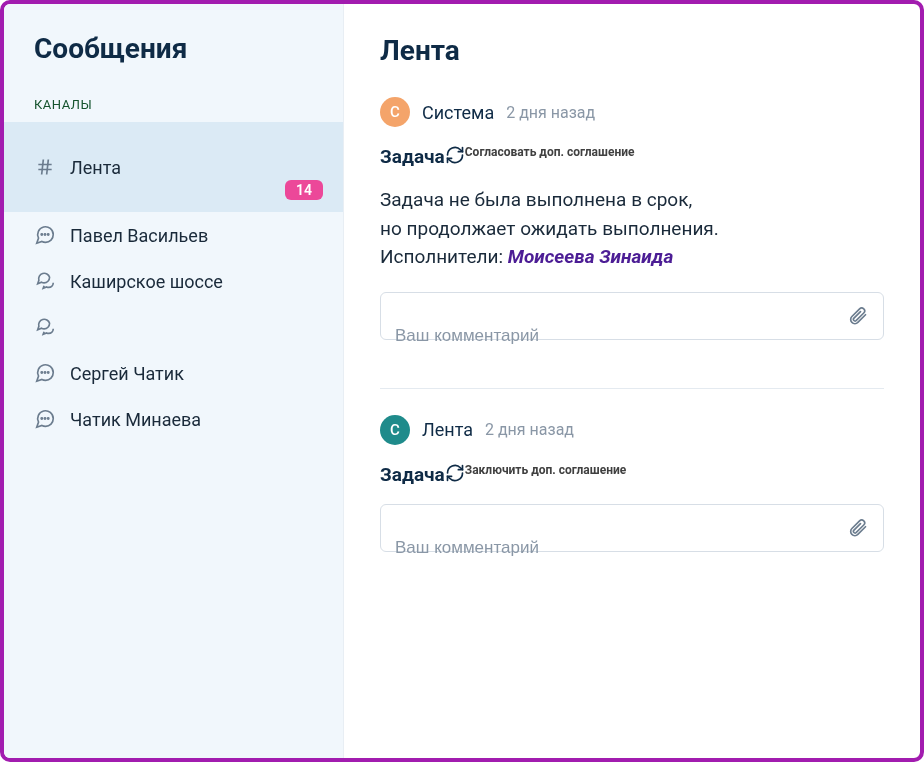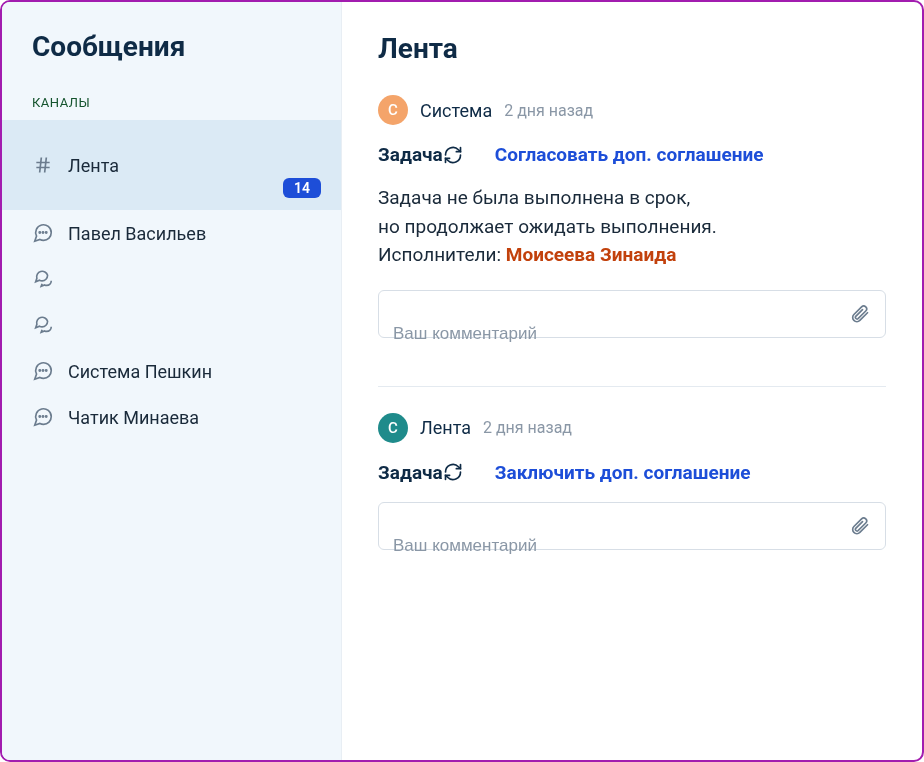--- a/index.html
+++ b/index.html
@@ -7,21 +7,21 @@
     width: 924px;
     height: 762px;
     font-family: -apple-system, BlinkMacSystemFont, "Segoe UI", Roboto, Helvetica, Arial, sans-serif;
     background: #fff;
     color: #1a2a3a;
   }
   .app {
     display: flex;
     width: 100%;
     height: 100%;
-    border: 2px solid #a21caf;
+    border: 4px solid #a21caf;
     border-radius: 10px;
     overflow: hidden;
     background: #fff;
   }
   
   .sidebar {
     width: 340px;
     background: #f1f7fc;
     border-right: 1px solid #e8eef4;
     padding-top: 28px;
@@ -62,21 +62,21 @@
     justify-content: center;
     flex: 0 0 22px;
   }
   .row-label {
     flex: 1 1 auto;
     white-space: nowrap;
     overflow: hidden;
     text-overflow: ellipsis;
   }
   .badge {
-    background: #1d4ed8;
+    background: #ec4899;
     color: #fff;
     font-size: 14px;
     font-weight: 600;
     border-radius: 6px;
     padding: 2px 11px;
     min-width: 30px;
     text-align: center;
     margin-top: 46px;
   }
   
@@ -121,44 +121,43 @@
     font-size: 18px;
     font-weight: 400;
     color: #0f2b46;
   }
   .timestamp {
     font-size: 16px;
     color: #8a97a6;
   }
   .task-line {
     display: flex;
-    align-items: center;
     gap: 0;
     margin-bottom: 18px;
   }
   .task-label {
     font-size: 19px;
     font-weight: 700;
     color: #0f2b46;
   }
   .task-title {
-    font-size: 19px;
-    font-weight: 700;
-    color: #1d4ed8;
-    margin-left: 32px;
+    font-size: 12px;
+    font-weight: 700;
+    color: #404040;
   }
   .body-text {
     font-size: 19px;
     line-height: 1.5;
     color: #1a2a3a;
     margin-bottom: 20px;
   }
   .body-text .strong {
     font-weight: 700;
-    color: #c2410c;
+    color: #4c1d95;
+    font-style: italic;
   }
   .comment-box {
     display: flex;
     align-items: center;
     border: 1px solid #d7dee6;
     border-radius: 6px;
     height: 48px;
     padding: 0 14px;
     background: #fff;
   }
@@ -221,41 +220,42 @@
       <span class="row-label">Павел Васильев</span>
     </div>
 
     <div class="chat-row">
       <span class="row-icon">
         <svg width="22" height="22" viewBox="0 0 24 24" fill="none" stroke="#6b7c8e" stroke-width="1.8">
           <path d="M17 8a6 6 0 0 1-6 6 6 6 0 0 1-2.8-.68L4 15l1.3-3.7A6 6 0 1 1 17 8z"></path>
           <path d="M21 14a5 5 0 0 1-5 5 5 5 0 0 1-2.3-.56L10 20l1-2.8"></path>
         </svg>
       </span>
+      <span class="row-label">Каширское шоссе</span>
     </div>
 
     <div class="chat-row">
       <span class="row-icon">
         <svg width="22" height="22" viewBox="0 0 24 24" fill="none" stroke="#6b7c8e" stroke-width="1.8">
           <path d="M17 8a6 6 0 0 1-6 6 6 6 0 0 1-2.8-.68L4 15l1.3-3.7A6 6 0 1 1 17 8z"></path>
           <path d="M21 14a5 5 0 0 1-5 5 5 5 0 0 1-2.3-.56L10 20l1-2.8"></path>
         </svg>
       </span>
     </div>
 
     <div class="chat-row">
       <span class="row-icon">
         <svg width="22" height="22" viewBox="0 0 24 24" fill="none" stroke="#6b7c8e" stroke-width="1.8">
           <path d="M21 11.5a8.38 8.38 0 0 1-8.5 8.5 8.5 8.5 0 0 1-3.9-.95L3 21l1.95-5.6A8.5 8.5 0 1 1 21 11.5z"></path>
           <circle cx="8.5" cy="11.5" r="0.7" fill="#6b7c8e"></circle>
           <circle cx="12" cy="11.5" r="0.7" fill="#6b7c8e"></circle>
           <circle cx="15.5" cy="11.5" r="0.7" fill="#6b7c8e"></circle>
         </svg>
       </span>
-      <span class="row-label">Система Пешкин</span>
+      <span class="row-label">Сергей Чатик</span>
     </div>
 
     <div class="chat-row">
       <span class="row-icon">
         <svg width="22" height="22" viewBox="0 0 24 24" fill="none" stroke="#6b7c8e" stroke-width="1.8">
           <path d="M21 11.5a8.38 8.38 0 0 1-8.5 8.5 8.5 8.5 0 0 1-3.9-.95L3 21l1.95-5.6A8.5 8.5 0 1 1 21 11.5z"></path>
           <circle cx="8.5" cy="11.5" r="0.7" fill="#6b7c8e"></circle>
           <circle cx="12" cy="11.5" r="0.7" fill="#6b7c8e"></circle>
           <circle cx="15.5" cy="11.5" r="0.7" fill="#6b7c8e"></circle>
         </svg>

